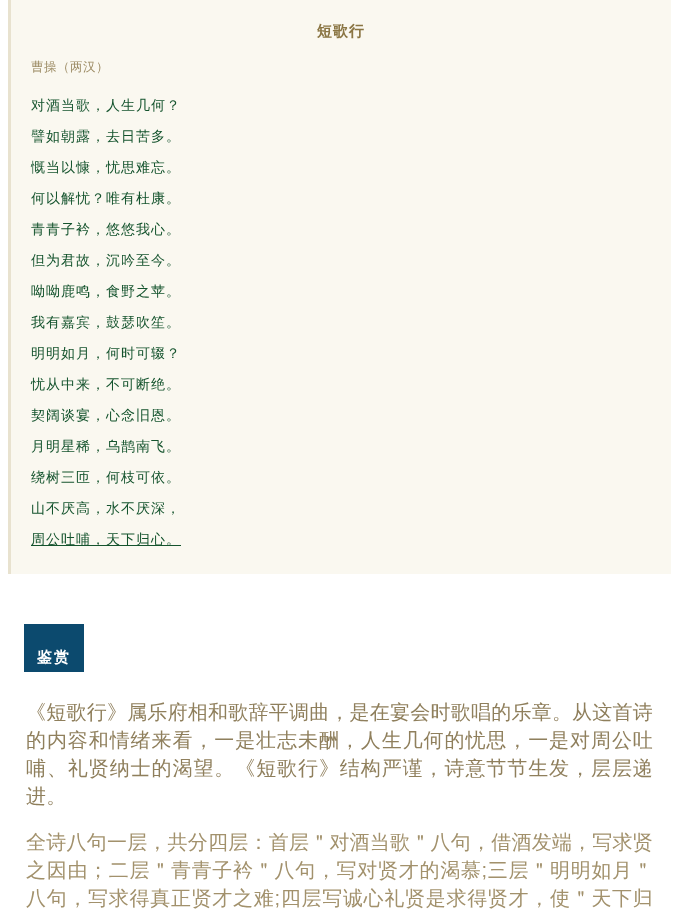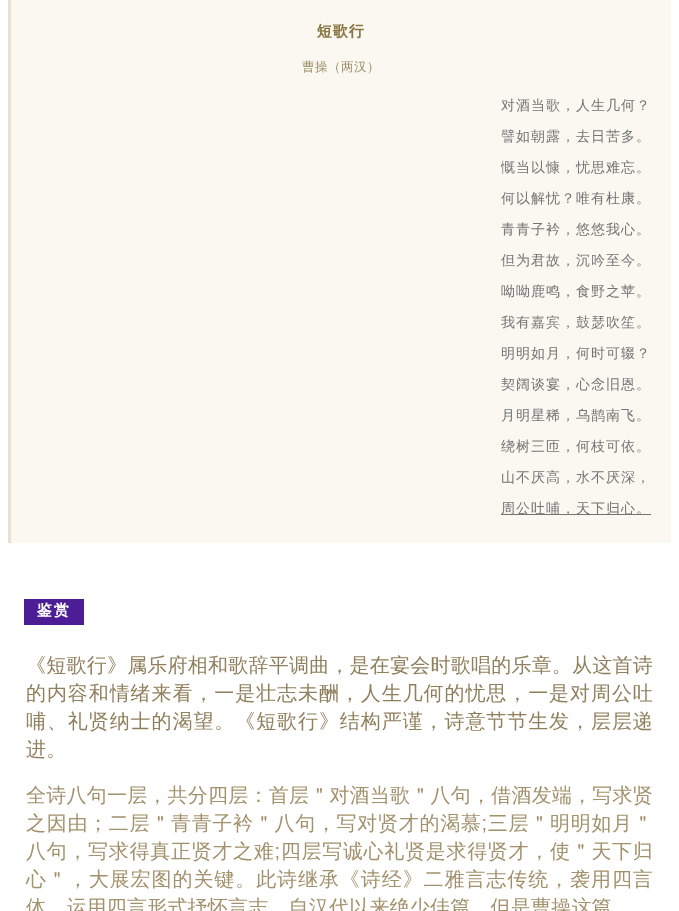--- a/index.html
+++ b/index.html
@@ -15,43 +15,42 @@
   }
   .page {
     width: 679px;
     position: relative;
   }
 
   
   .poem-card {
     background: #faf8f0;
     border-left: 3px solid #e8e2cf;
-    margin: 0 8px 12px 8px;
+    margin: 0 8px 6px 8px;
     padding: 22px 20px 28px 20px;
     box-sizing: border-box;
   }
   .poem-title {
     text-align: center;
     font-size: 15px;
     font-weight: bold;
     color: #8a7543;
     letter-spacing: 1px;
     margin-bottom: 18px;
   }
   .poem-author {
-    text-align: center;
     font-size: 12.5px;
     color: #9b8a62;
     margin-bottom: 22px;
     letter-spacing: 0.5px;
   }
   .poem-line {
-    text-align: right;
+    text-align: left;
     font-size: 14px;
-    color: #737373;
+    color: #14532d;
     line-height: 1;
     margin-bottom: 17px;
     letter-spacing: 1px;
   }
   .poem-line:last-child {
     margin-bottom: 0;
     text-decoration: underline;
   }
 
   
@@ -62,26 +61,26 @@
   
   .appreciation {
     padding: 0 18px 0 18px;
     box-sizing: border-box;
   }
   .badge-wrap {
     padding-left: 6px;
   }
   .badge {
     display: inline-block;
-    background: #4c1d95;
+    background: #0c4a6e;
     color: #ffffff;
     font-size: 15px;
     font-weight: bold;
     letter-spacing: 2px;
-    padding: 3px 13px 8px 13px;
+    padding: 25px 13px 8px 13px;
     line-height: 1;
   }
   .appr-body {
     margin-top: 26px;
     padding: 0 8px;
   }
   .appr-para {
     font-size: 20px;
     line-height: 28px;
     color: #8f7f5c;
@@ -107,20 +106,21 @@
 
     <div class="poem-line">对酒当歌，人生几何？</div>
     <div class="poem-line">譬如朝露，去日苦多。</div>
     <div class="poem-line">慨当以慷，忧思难忘。</div>
     <div class="poem-line">何以解忧？唯有杜康。</div>
     <div class="poem-line">青青子衿，悠悠我心。</div>
     <div class="poem-line">但为君故，沉吟至今。</div>
     <div class="poem-line">呦呦鹿鸣，食野之苹。</div>
     <div class="poem-line">我有嘉宾，鼓瑟吹笙。</div>
     <div class="poem-line">明明如月，何时可辍？</div>
+    <div class="poem-line">忧从中来，不可断绝。</div>
     <div class="poem-line">契阔谈宴，心念旧恩。</div>
     <div class="poem-line">月明星稀，乌鹊南飞。</div>
     <div class="poem-line">绕树三匝，何枝可依。</div>
     <div class="poem-line">山不厌高，水不厌深，</div>
     <div class="poem-line">周公吐哺，天下归心。</div>
   </div>
 
   <div class="gap"></div>
 
   <div class="appreciation">

